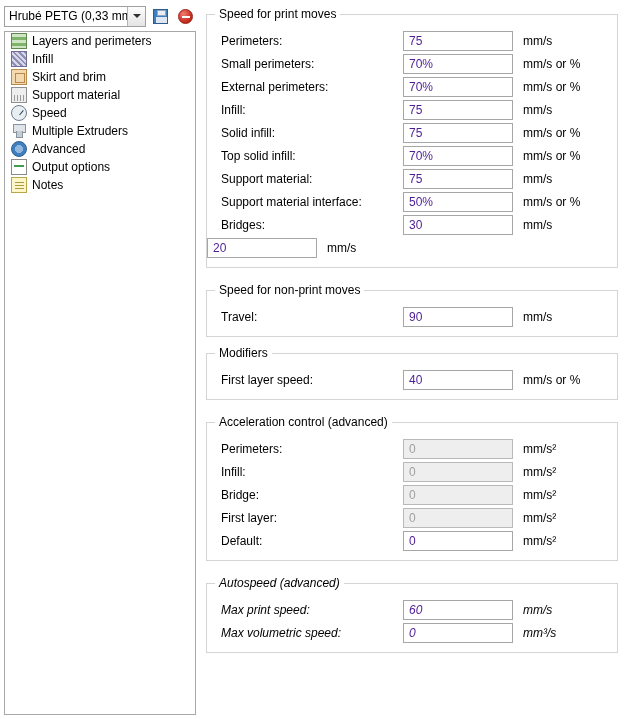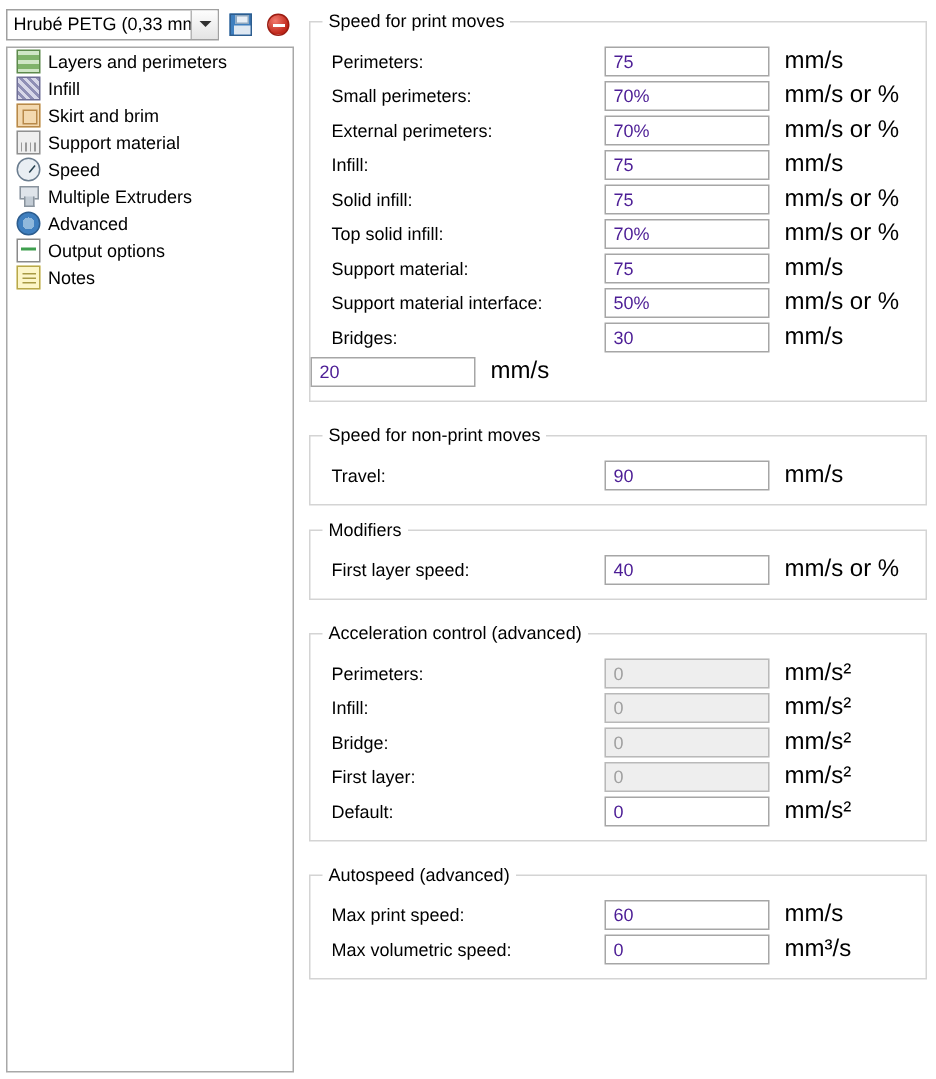--- a/index.html
+++ b/index.html
@@ -229,21 +229,21 @@
     align-items: center;
     padding-left: 5px;
   }
   .row .fld.disabled {
     background: #eeeeee;
     border: 1px solid #b9b9b9;
     color: #a0a0a0;
   }
   .row .unit {
     padding-left: 10px;
-    font-size: 16px;
+    font-size: 12px;
     color: #000;
     white-space: nowrap;
     text-align: center;
   }
 </style>
 </head>
 <body>
 
 <div id="app">
 
@@ -403,21 +403,21 @@
               <div class="fld disabled">0</div>
               <div class="unit">mm/s²</div>
             </div>
             <div class="row">
               <div class="lbl">Default:</div>
               <div class="fld">0</div>
               <div class="unit">mm/s²</div>
             </div>
           </div>
         </div>
-        <div class="group" style="margin-top: 22px;">
+        <div class="group" style="margin-top: 22px; font-style: italic;">
           <div class="legend">Autospeed (advanced)</div>
           <div class="group-body">
             <div class="row">
               <div class="lbl">Max print speed:</div>
               <div class="fld">60</div>
               <div class="unit">mm/s</div>
             </div>
             <div class="row">
               <div class="lbl">Max volumetric speed:</div>
               <div class="fld">0</div>

